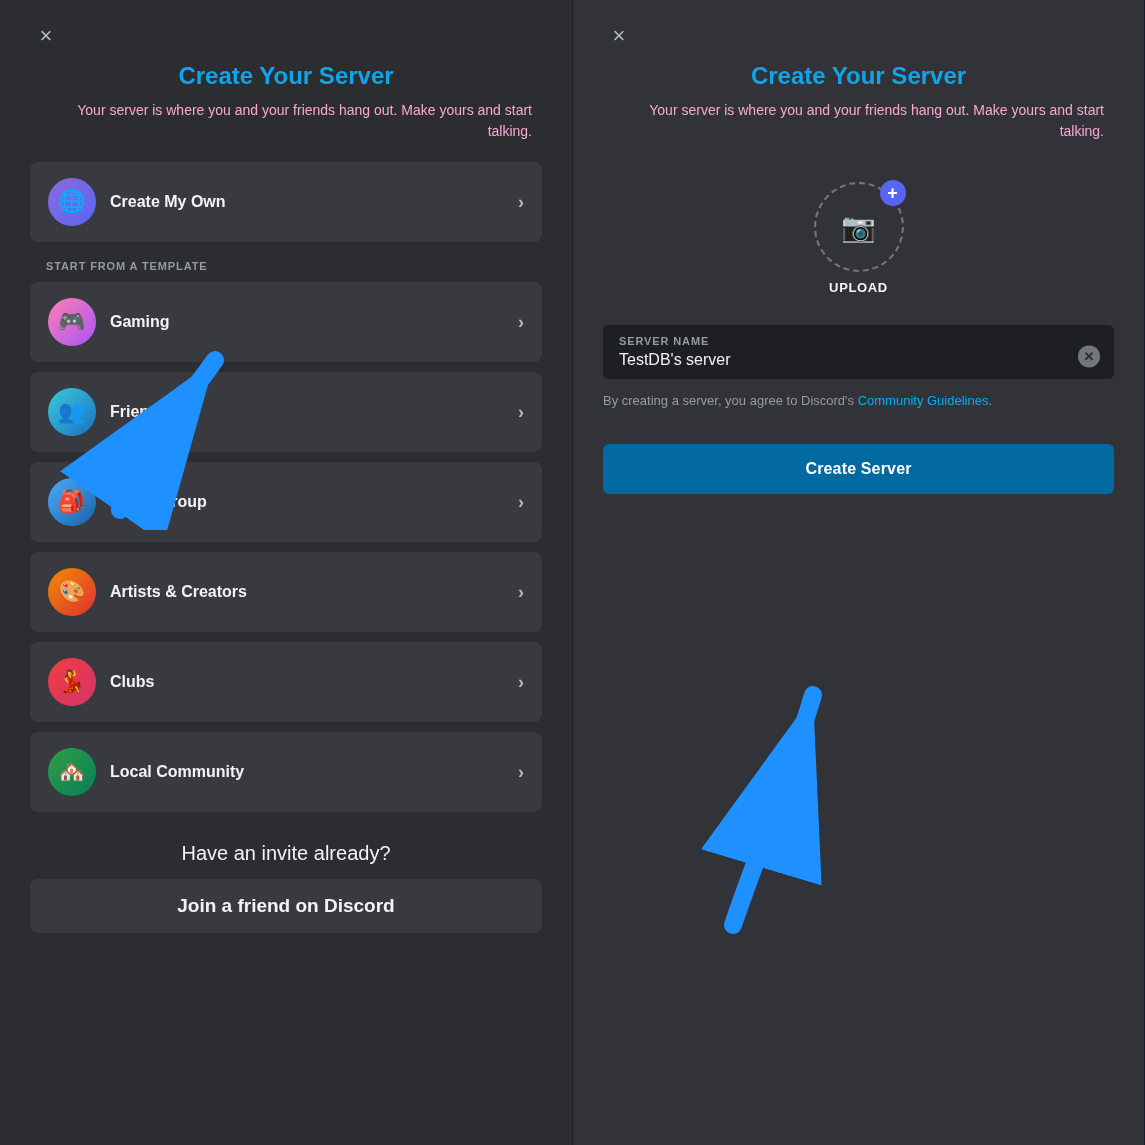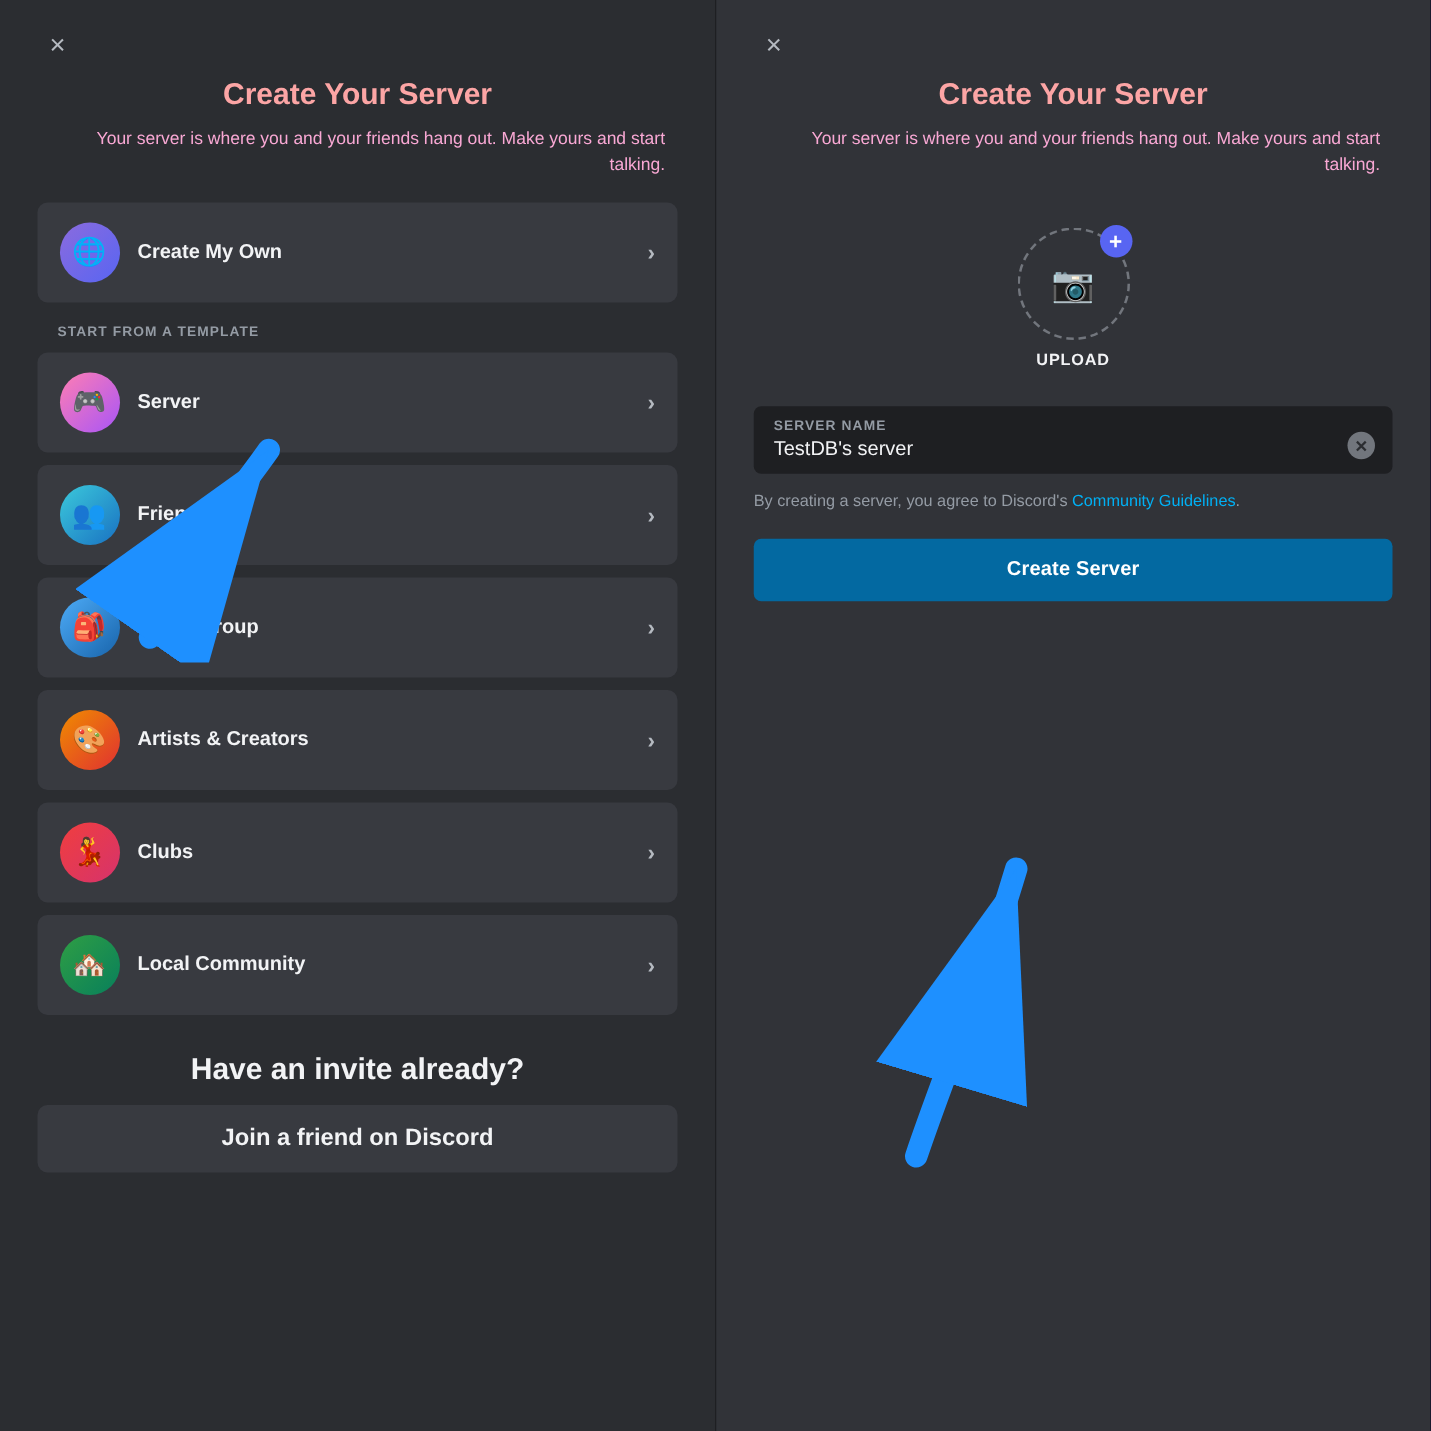--- a/index.html
+++ b/index.html
@@ -36,21 +36,21 @@
       color: #b5bac1;
       font-size: 22px;
       cursor: pointer;
       display: flex;
       align-items: center;
       justify-content: center;
       margin-bottom: 10px;
     }
 
     .panel-title {
-      color: #fca5a5;
+      color: #0ea5e9;
       font-size: 24px;
       font-weight: 700;
       text-align: center;
       margin-bottom: 10px;
     }
 
     .panel-subtitle {
       color: #f9a8d4;
       font-size: 14px;
       text-align: right;
@@ -103,22 +103,22 @@
       margin: 8px 0 10px 16px;
     }
 
     .invite-section {
       margin-top: 20px;
       text-align: center;
     }
 
     .invite-title {
       color: #f2f3f5;
-      font-size: 24px;
-      font-weight: 700;
+      font-size: 20px;
+      font-weight: 400;
       margin-bottom: 14px;
     }
 
     .join-btn {
       width: 100%;
       background: #383a40;
       border: none;
       border-radius: 8px;
       padding: 16px 18px;
       color: #f2f3f5;
@@ -224,21 +224,21 @@
       justify-content: center;
       cursor: pointer;
       font-size: 13px;
       font-weight: 700;
     }
 
     .agreement-text {
       color: #949ba4;
       font-size: 13px;
       line-height: 1.5;
-      margin-bottom: 20px;
+      margin-bottom: 33px;
     }
 
     .agreement-link {
       color: #00b0f4;
       cursor: pointer;
     }
 
     .create-server-btn {
       width: 100%;
       background: #0369a1;
@@ -283,21 +283,21 @@
       <span>🌐</span>
     </div>
     <span>Create My Own</span>
     <span class="chevron">›</span>
   </button>
 
   <div class="section-label">START FROM A TEMPLATE</div>
 
   <button class="option-btn">
     <div class="option-icon icon-gaming">🎮</div>
-    <span>Server</span>
+    <span>Gaming</span>
     <span class="chevron">›</span>
   </button>
 
   <button class="option-btn">
     <div class="option-icon icon-friends">👥</div>
     <span>Frien...</span>
     <span class="chevron">›</span>
   </button>
 
   <button class="option-btn">

